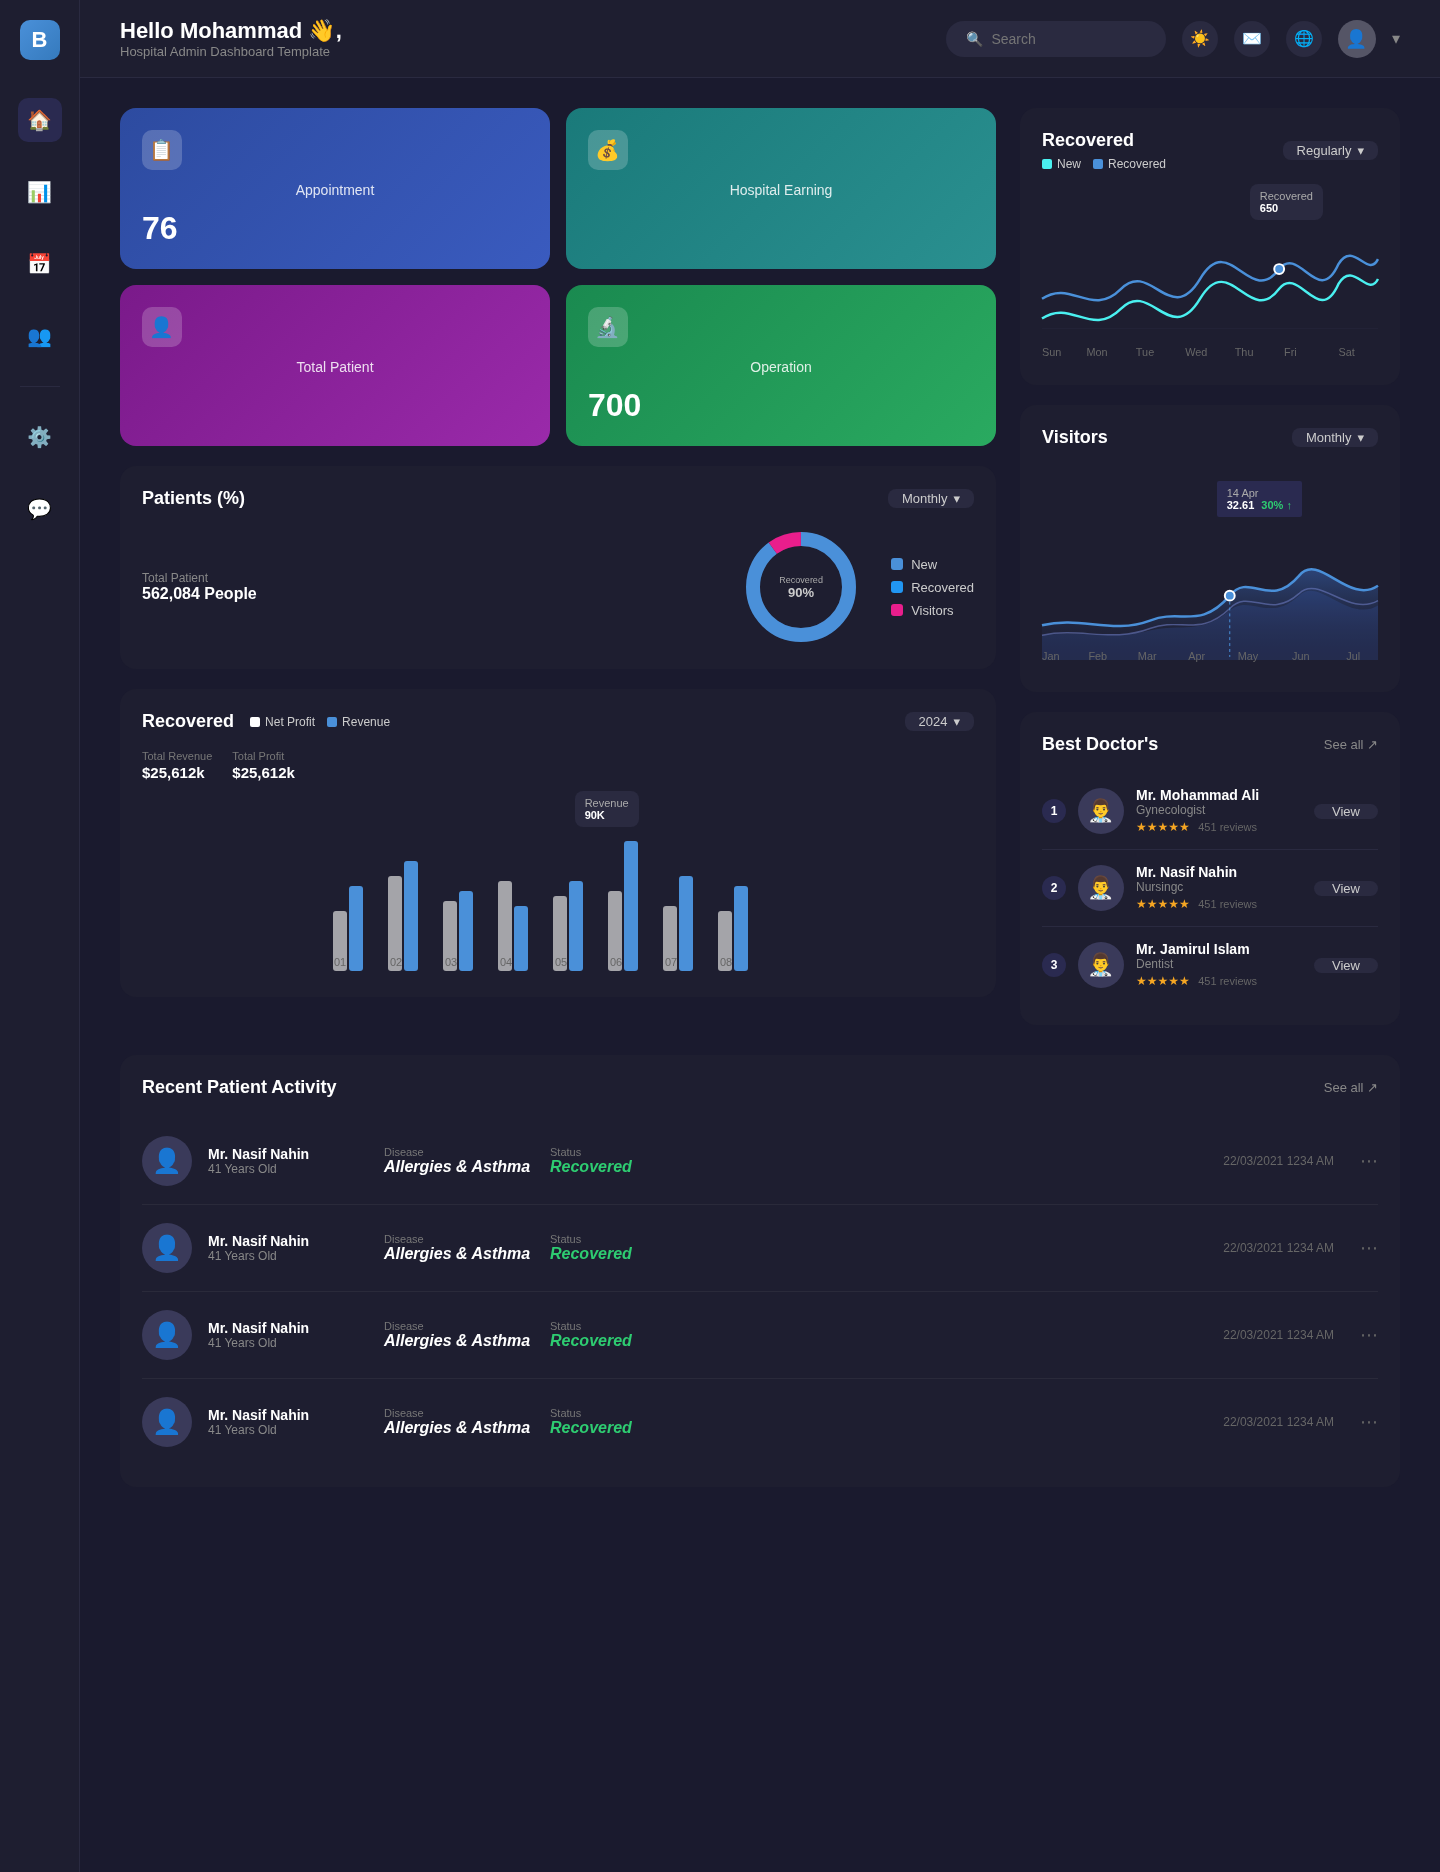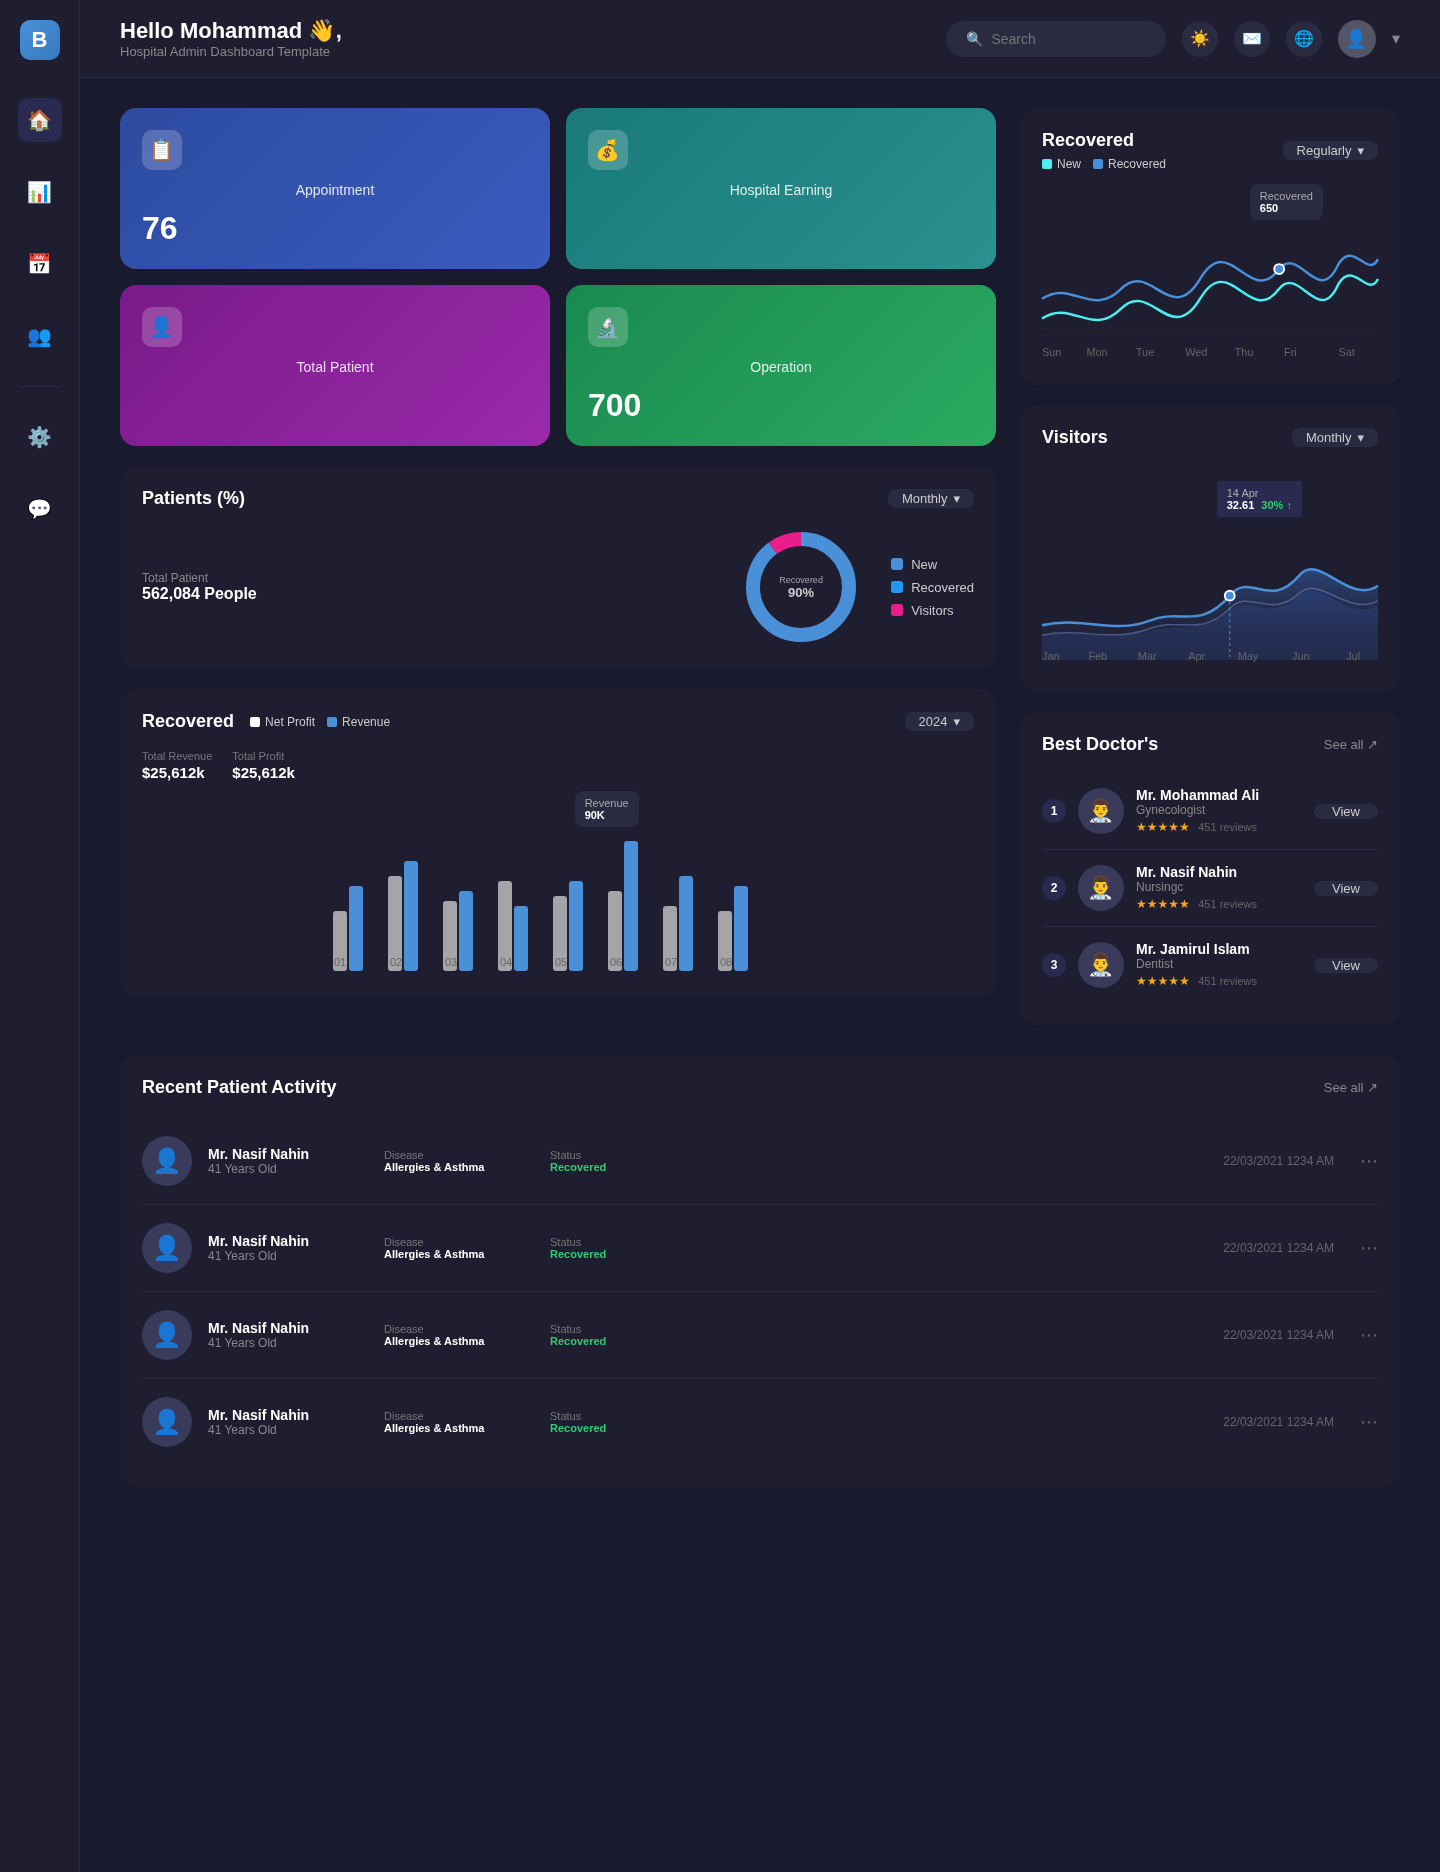--- a/index.html
+++ b/index.html
@@ -281,21 +281,21 @@
       border-radius: 50%;
       display: flex; align-items: center; justify-content: center;
       font-size: 24px;
       flex-shrink: 0;
     }
     .patient-details { min-width: 160px; }
     .patient-name { font-size: 14px; font-weight: 700; }
     .patient-age { font-size: 12px; color: #888; }
     .disease-col, .status-col { min-width: 150px; }
     .col-label { font-size: 11px; color: #777; }
-    .col-value { font-size: 11px; font-weight: 600; }
+    .col-value { font-size: 16px; font-weight: 600; font-style: italic; }
     .status-green { color: #2ecc71; }
     .timestamp { font-size: 12px; color: #666; margin-left: auto; }
     .more-btn { color: #666; cursor: pointer; font-size: 18px; margin-left: 10px; }
 
     
     svg { overflow: visible; }
   </style>
 </head>
 <body>
 

